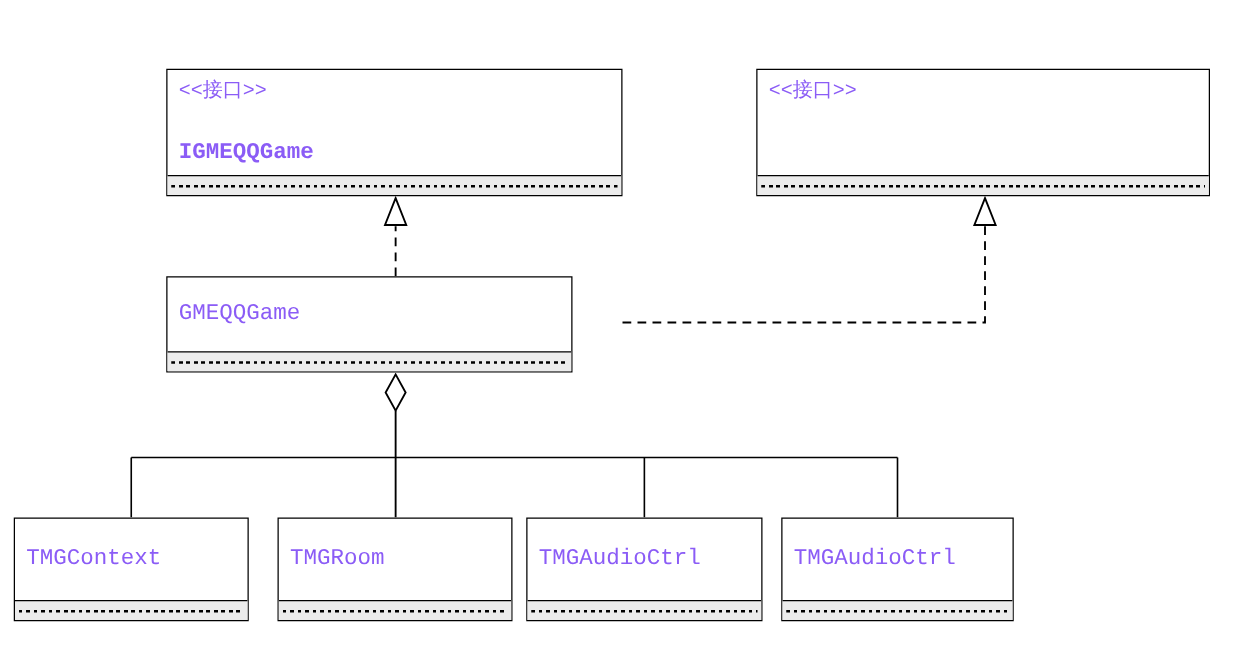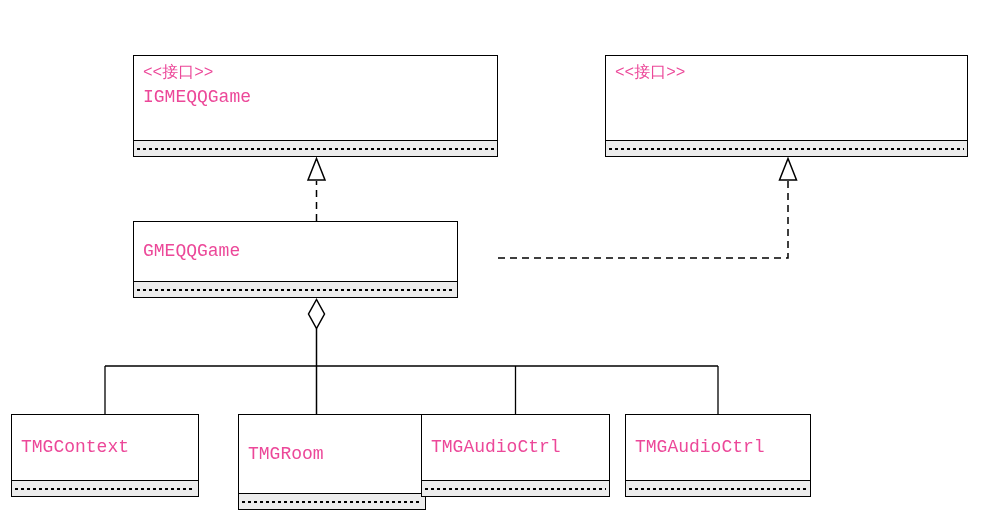--- a/index.html
+++ b/index.html
@@ -23,21 +23,21 @@
     height: 516px;
     pointer-events: none;
   }
   .uml-class {
     position: absolute;
     box-sizing: border-box;
     background: #ffffff;
     border: 1.5px solid #000000;
     display: flex;
     flex-direction: column;
-    color: #ec4899;
+    color: #8b5cf6;
   }
   .name-compartment {
     flex: 1;
     display: flex;
     flex-direction: column;
     justify-content: center;
     padding: 0 9px;
     overflow: hidden;
   }
   .uml-class.iface .name-compartment {
@@ -48,21 +48,22 @@
     font-size: 16px;
     line-height: 23px;
     white-space: nowrap;
   }
   .class-name {
     font-size: 18px;
     line-height: 25px;
     white-space: nowrap;
   }
   .uml-class.iface .class-name {
-    margin-top: 0;
+    margin-top: 25px;
+    font-weight: bold;
   }
   .attr-compartment {
     height: 15px;
     flex: 0 0 15px;
     border-top: 1.5px solid #000000;
     background: #ececec;
     display: flex;
     align-items: center;
     padding: 0 3px;
   }
@@ -130,21 +131,21 @@
 
   <div class="uml-class" style="left:11px; top:414px; width:188px; height:83px;justify-content:space-between;">
     <div class="name-compartment">
       <div class="class-name">TMGContext</div>
     </div>
     <div class="attr-compartment">
       <div class="dashed-rule"></div>
     </div>
   </div>
 
-  <div class="uml-class" style="left:222px; top:414px; width:188px; height:96px;margin-left:16px;">
+  <div class="uml-class" style="left:222px; top:414px; width:188px; height:83px;">
     <div class="name-compartment">
       <div class="class-name">TMGRoom</div>
     </div>
     <div class="attr-compartment">
       <div class="dashed-rule"></div>
     </div>
   </div>
 
   <div class="uml-class" style="left:421px; top:414px; width:189px; height:83px;">
     <div class="name-compartment">

